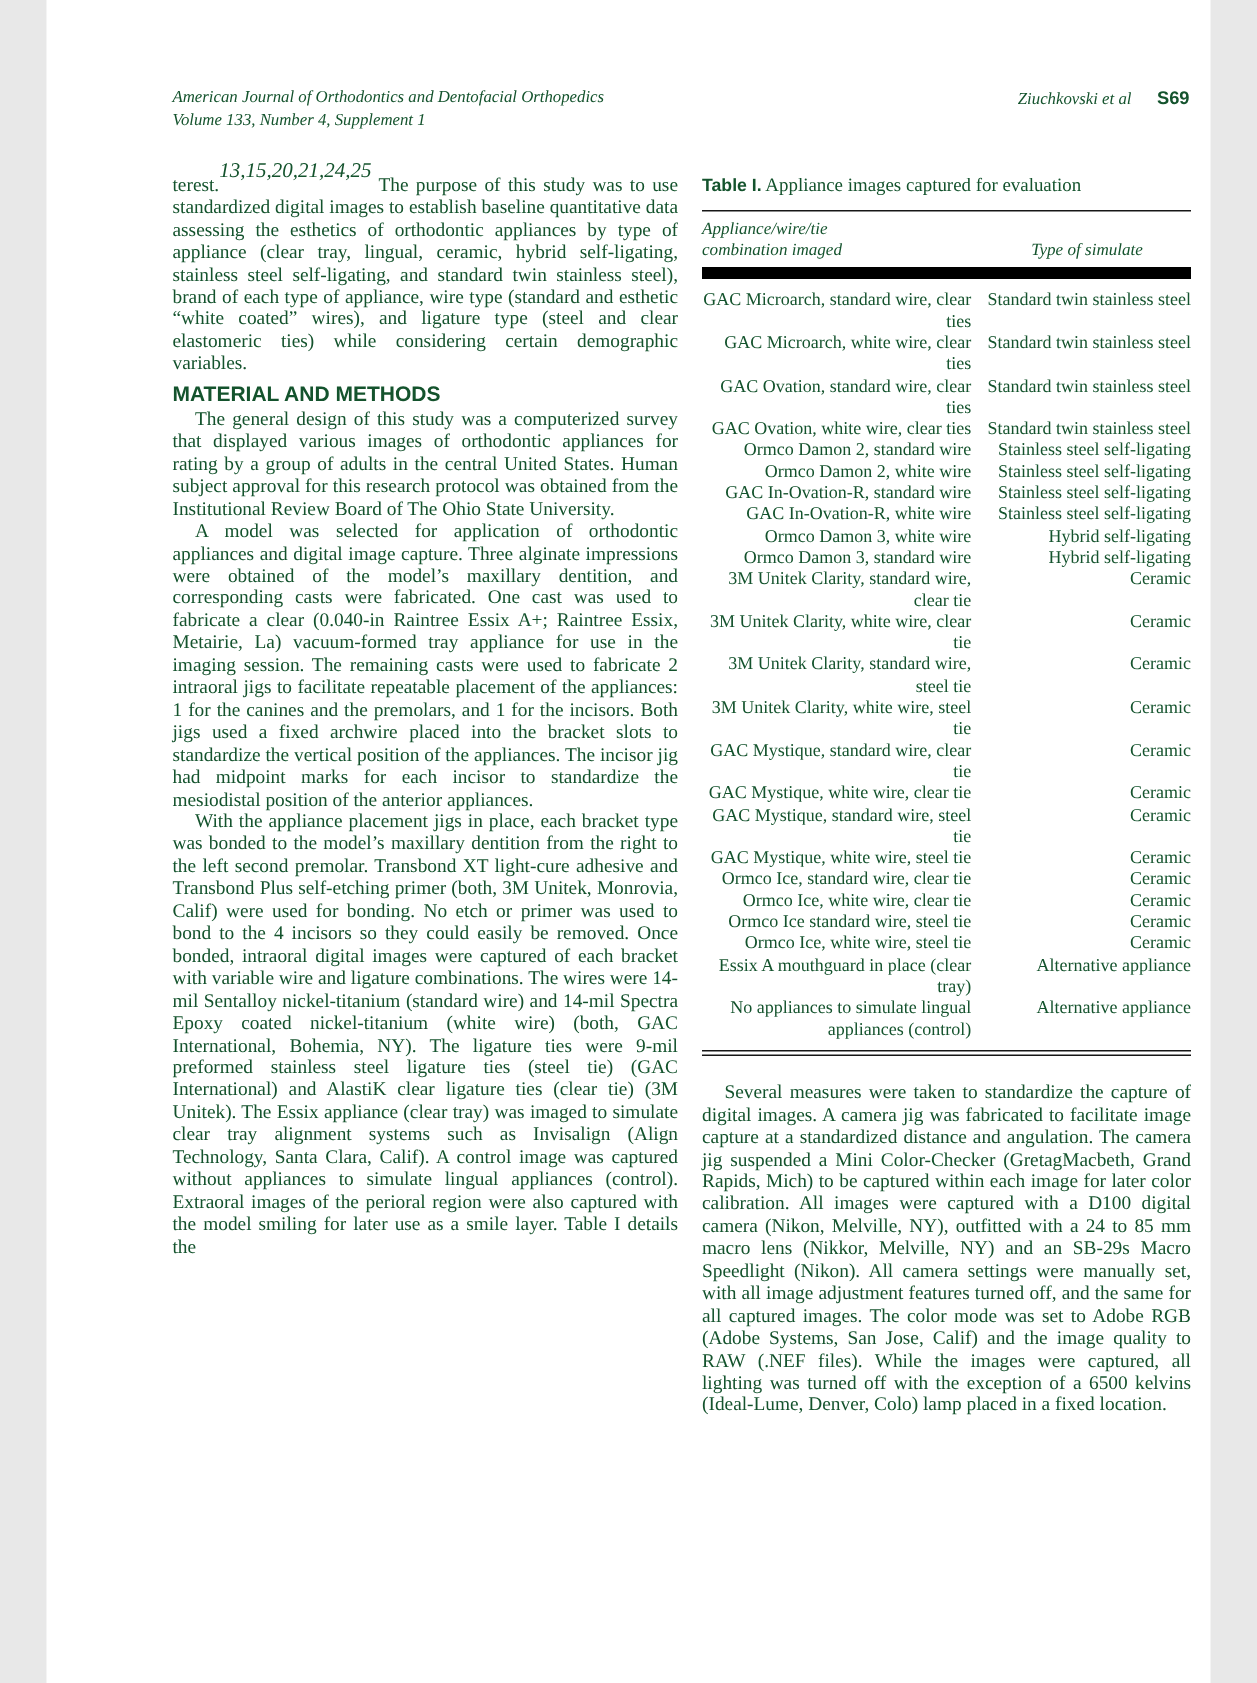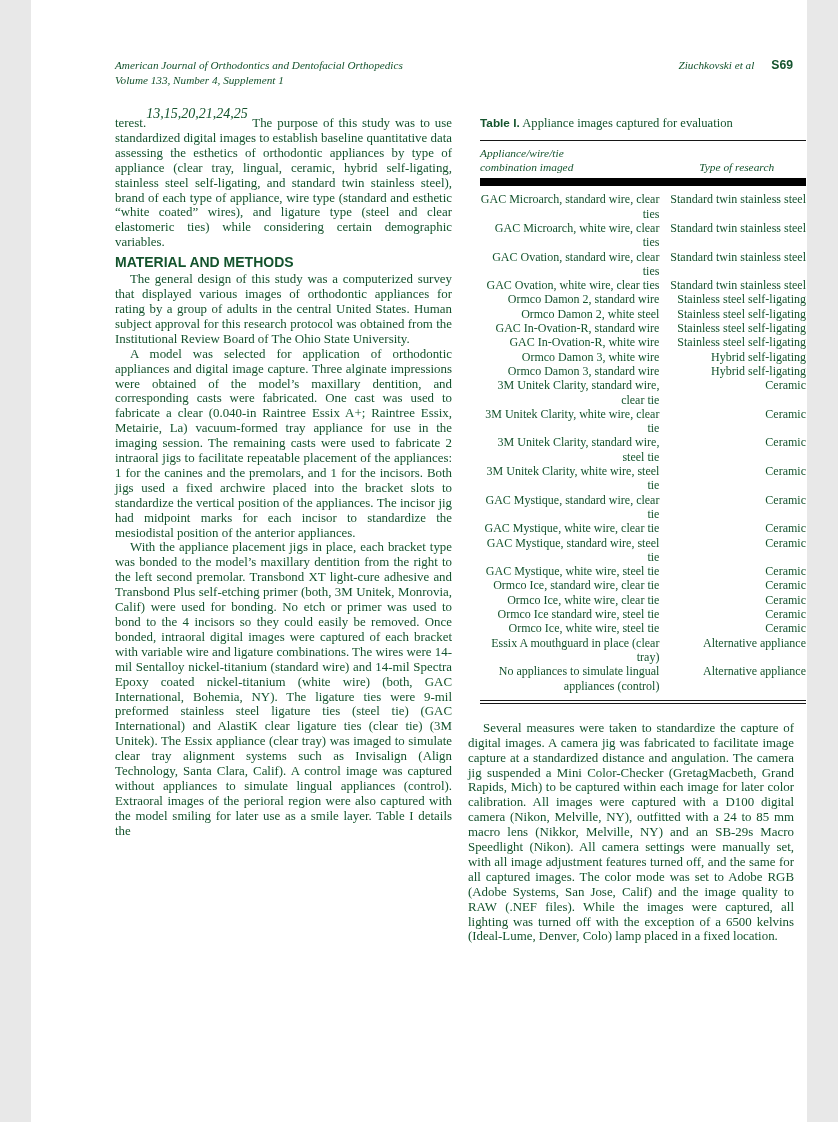--- a/index.html
+++ b/index.html
@@ -62,21 +62,21 @@
   }
   .section-heading {
     font-family: "Liberation Sans", sans-serif;
     font-weight: bold;
     font-size: 14px;
     line-height: 15px;
     margin: 5px 0 2px 0;
     text-align: left;
   }
   
-  .appliance-table { width: 326px; margin-bottom: 17px; margin-left: 12px; }
+  .appliance-table { width: 326px; margin-bottom: 17px; }
   .table-title {
     font-size: 12.6px;
     line-height: 15px;
     margin-bottom: 9px;
     text-align: left;
   }
   .table-title-label {
     font-family: "Liberation Sans", sans-serif;
     font-weight: bold;
     font-size: 11.8px;
@@ -138,21 +138,21 @@
 
     <div class="appliance-table">
       <div class="table-title">
         <span class="table-title-label">Table I.</span><span> Appliance images captured for evaluation</span>
       </div>
       <div class="table-header">
         <div class="th-combo">
           <div>Appliance/wire/tie</div>
           <div>combination imaged</div>
         </div>
-        <div class="th-type">Type of research</div>
+        <div class="th-type">Type of simulate</div>
       </div>
       <div class="table-body">
 
       <div class="trow">
           <div class="tcell-combo">GAC Microarch, standard wire, clear ties</div>
           <div class="tcell-type">Standard twin stainless steel</div>
         </div>
           <div class="trow">
           <div class="tcell-combo">GAC Microarch, white wire, clear ties</div>
           <div class="tcell-type">Standard twin stainless steel</div>
@@ -163,21 +163,21 @@
         </div>
           <div class="trow">
           <div class="tcell-combo">GAC Ovation, white wire, clear ties</div>
           <div class="tcell-type">Standard twin stainless steel</div>
         </div>
           <div class="trow">
           <div class="tcell-combo">Ormco Damon 2, standard wire</div>
           <div class="tcell-type">Stainless steel self-ligating</div>
         </div>
           <div class="trow">
-          <div class="tcell-combo">Ormco Damon 2, white steel</div>
+          <div class="tcell-combo">Ormco Damon 2, white wire</div>
           <div class="tcell-type">Stainless steel self-ligating</div>
         </div>
           <div class="trow">
           <div class="tcell-combo">GAC In-Ovation-R, standard wire</div>
           <div class="tcell-type">Stainless steel self-ligating</div>
         </div>
           <div class="trow">
           <div class="tcell-combo">GAC In-Ovation-R, white wire</div>
           <div class="tcell-type">Stainless steel self-ligating</div>
         </div>

